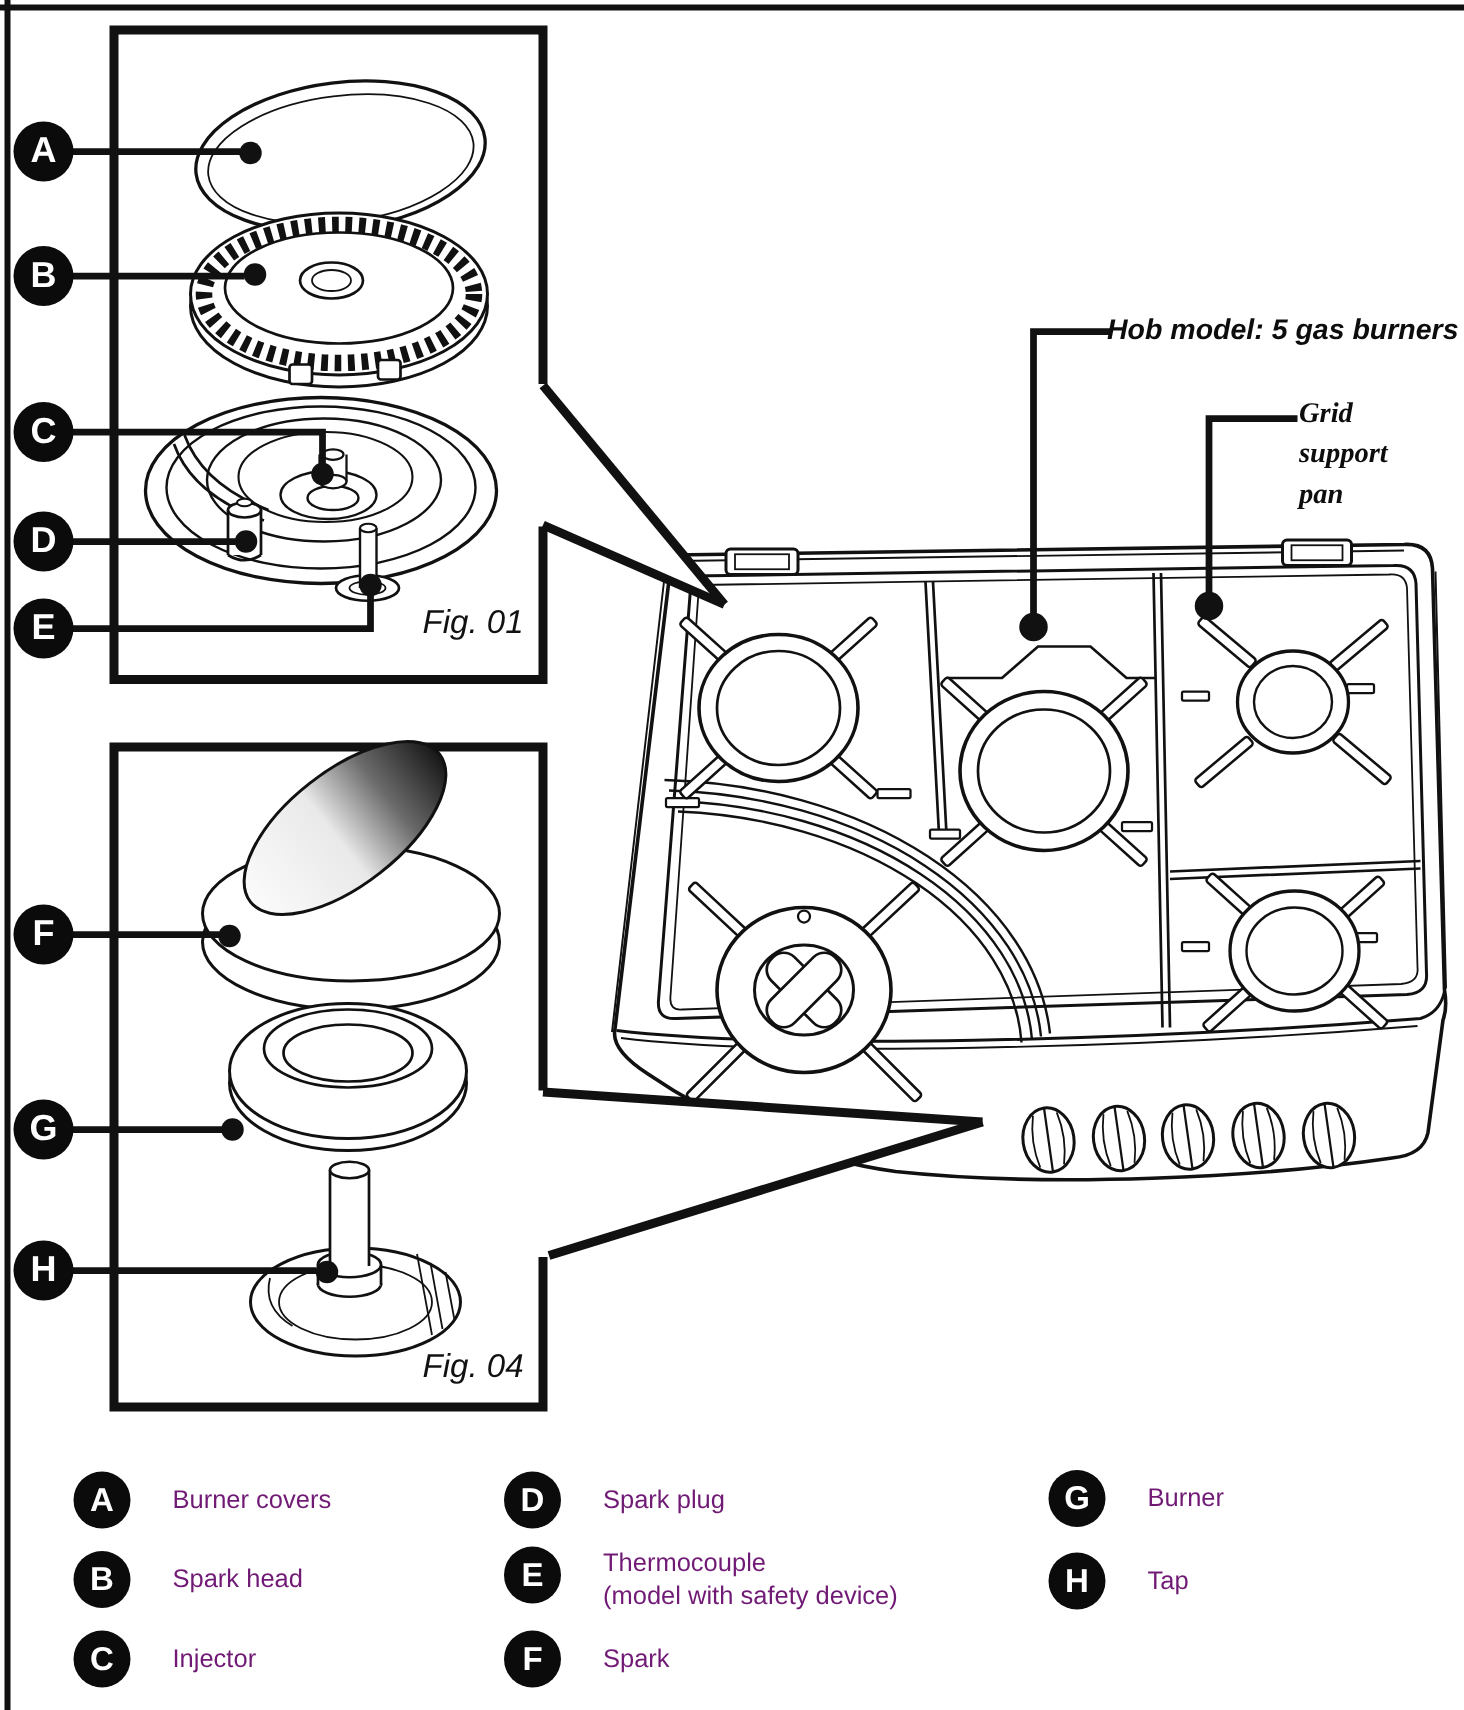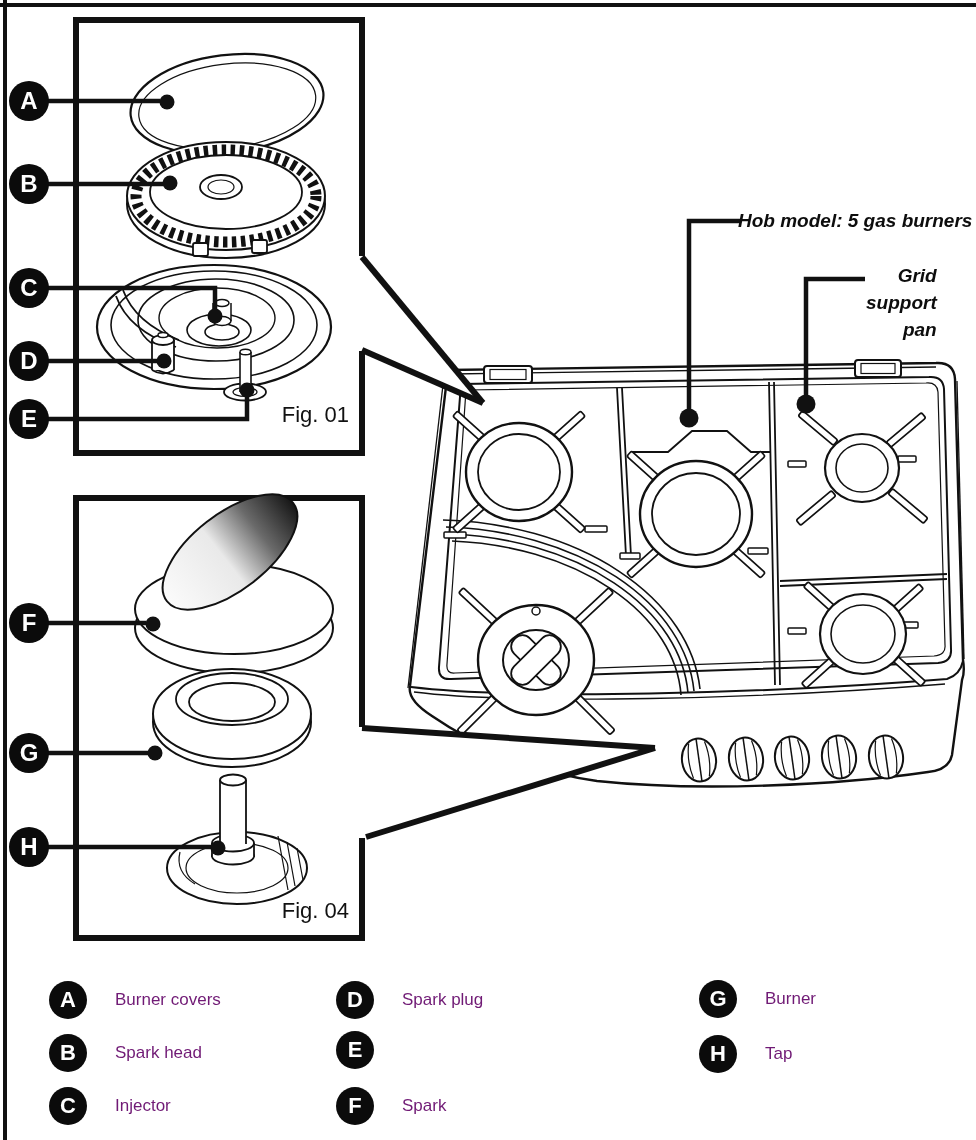--- a/index.html
+++ b/index.html
@@ -1,25 +1,25 @@
 <!DOCTYPE html>
 <html><head>
 <meta charset="utf-8">
 <style>
   html,body{margin:0;padding:0;background:#fff;}
   #page{position:relative;width:976px;height:1140px;background:#fff;overflow:hidden;
         font-family:"Liberation Sans",sans-serif;color:#111;}
   #art{position:absolute;left:0;top:0;z-index:1;}
-  .txt{position:absolute;z-index:3;text-align:right;}
+  .txt{position:absolute;z-index:3;}
   .marker{position:absolute;z-index:3;width:40px;height:40px;border-radius:50%;
           background:#0b0b0b;color:#fff;display:flex;align-items:center;justify-content:center;
           font-weight:700;font-size:24px;}
-  .figcap{font-size:22px;color:#111;width:84px;text-align:right;}
+  .figcap{font-style:italic;font-size:22px;color:#111;width:84px;text-align:right;}
   .callout{font-style:italic;font-weight:700;font-size:19px;color:#0d0d0d;white-space:nowrap;}
-  .callout-multi span{display:block;line-height:27px;}
+  .callout-multi span{display:block;line-height:27px;font-family:Liberation Serif, serif;}
   .legend-item{position:absolute;z-index:3;display:flex;gap:28px;align-items:center;}
   .legend-item.top{align-items:flex-start;}
   .lcircle{flex:0 0 auto;width:38px;height:38px;border-radius:50%;background:#0b0b0b;color:#fff;
            display:flex;align-items:center;justify-content:center;font-weight:700;font-size:22px;}
   .llabel{font-size:17px;line-height:22px;color:#701a75;}
 </style>
 </head>
 <body>
 
 <div id="page">
@@ -339,20 +339,24 @@
 <div class="legend-item" style="left:49px;top:1087px">
   <div class="lcircle">C</div>
   <div class="llabel">Injector</div>
 </div>
 <div class="legend-item" style="left:336px;top:981px">
   <div class="lcircle">D</div>
   <div class="llabel">Spark plug</div>
 </div>
 <div class="legend-item top" style="left:336px;top:1031px">
   <div class="lcircle">E</div>
+  <div class="llabel">
+    <div>Thermocouple</div>
+    <div>(model with safety device)</div>
+  </div>
 </div>
 <div class="legend-item" style="left:336px;top:1087px">
   <div class="lcircle">F</div>
   <div class="llabel">Spark</div>
 </div>
 <div class="legend-item" style="left:699px;top:980px">
   <div class="lcircle">G</div>
   <div class="llabel">Burner</div>
 </div>
 <div class="legend-item" style="left:699px;top:1035px">

